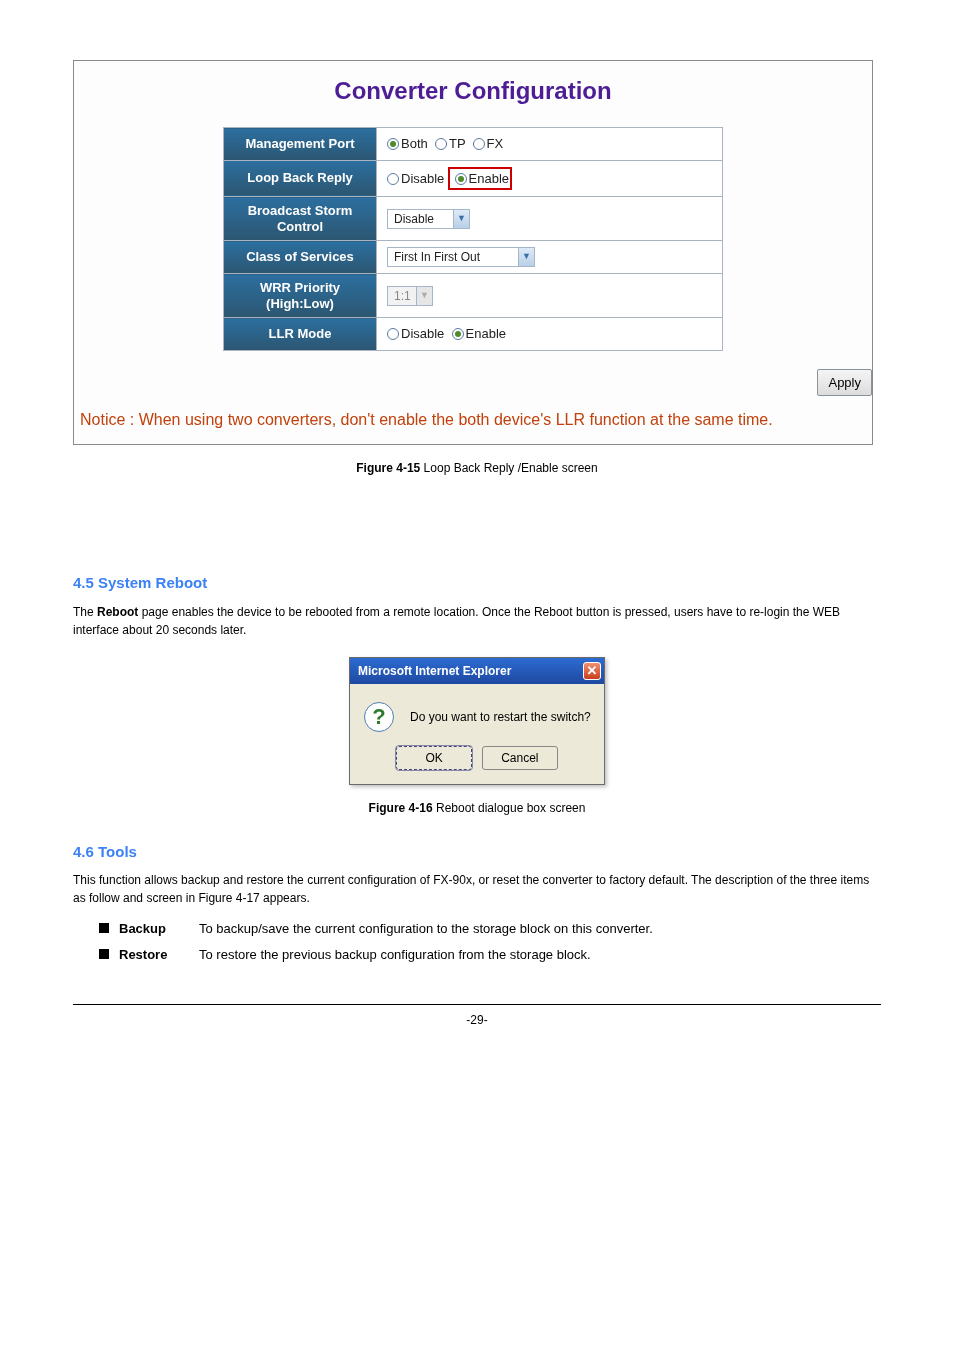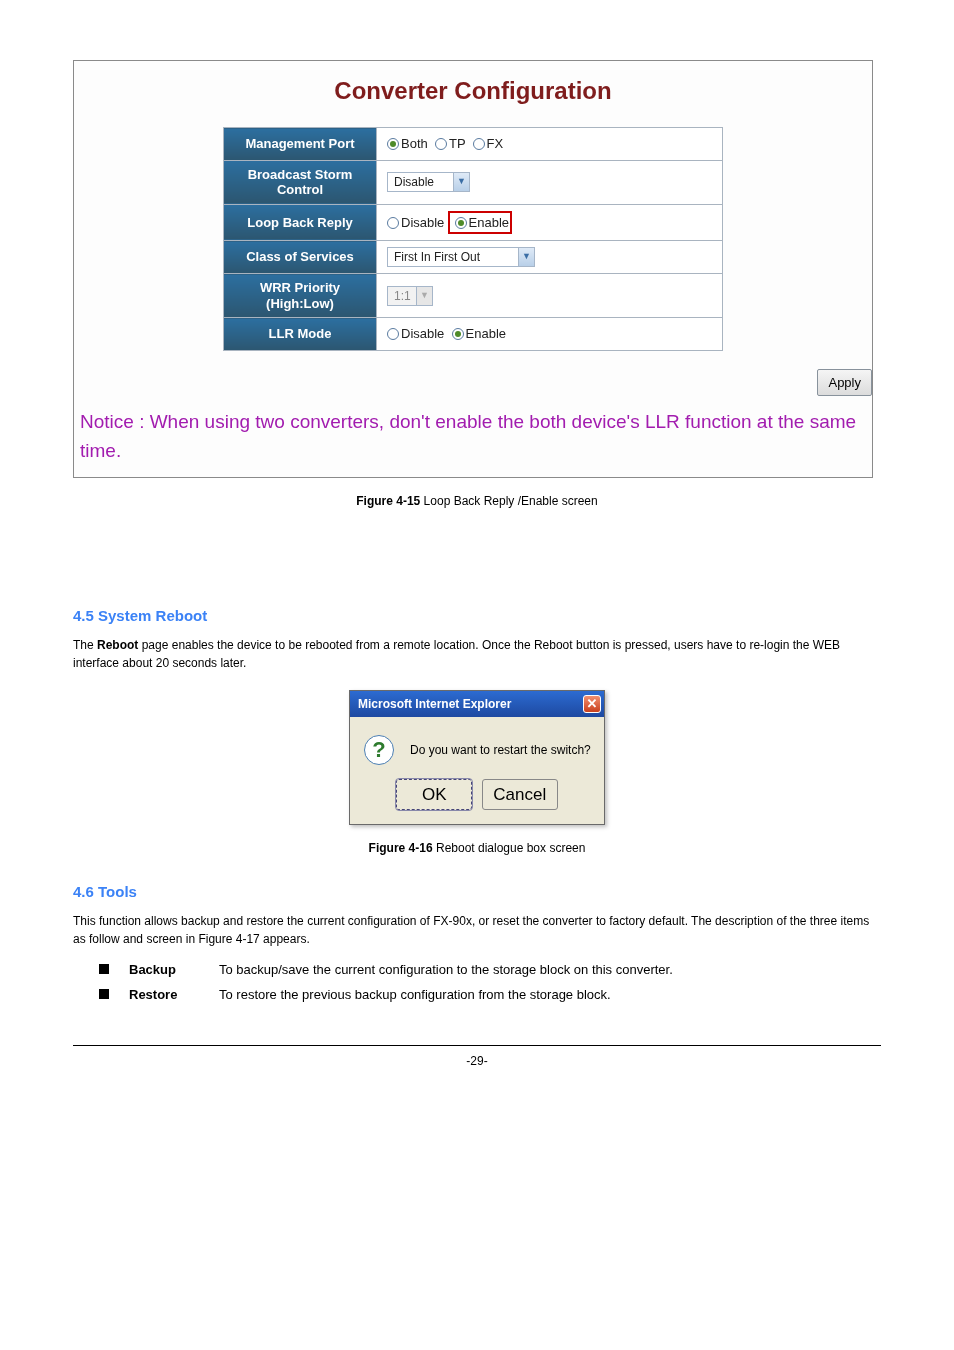--- a/index.html
+++ b/index.html
@@ -14,21 +14,21 @@
   }
   .outer-box {
     border: 1px solid #8a8a8a;
     background: #fdfdfd;
     width: 800px;
     margin: 0 0 14px 0;
     padding: 0 0 12px 0;
   }
   .conv-title {
     text-align: center;
-    color: #7f1d1d;
+    color: #4c1d95;
     font-size: 24px;
     font-weight: bold;
     padding: 12px 0 18px 0;
   }
   .conf-table {
     border-collapse: collapse;
     width: 500px;
     margin: 0 auto;
   }
   .conf-table td {
@@ -96,22 +96,22 @@
   .apply-btn {
     display:inline-block;
     padding: 3px 10px;
     font-size: 13px;
     border: 1px solid #88929c;
     background: linear-gradient(#f5f5f5,#dcdcdc);
     border-radius: 2px;
   }
   .notice-line {
     font-family: Verdana, sans-serif;
-    font-size: 19px;
-    color: #a21caf;
+    font-size: 16px;
+    color: #c2410c;
     padding: 6px 4px 0 6px;
   }
   .fig-caption {
     text-align:center;
     font-size:12px;
     margin-bottom: 95px;
   }
   .section-heading {
     font-size: 15px;
     font-weight: bold;
@@ -156,31 +156,31 @@
     border-radius: 50%;
     background: #fff;
     display:flex; align-items:center; justify-content:center;
     color:#2e7b2e; font-size: 22px; font-weight:bold;
     margin-right: 16px;
   }
   .dialog-buttons { text-align:center; padding: 4px 0 14px 0; }
   .dlg-btn {
     display:inline-block;
     width: 76px;
-    font-size: 17px;
+    font-size: 12px;
     text-align:center;
     padding: 2px 0;
     background: #ece9d8;
     border: 1px solid #888;
     border-radius: 3px;
     margin: 0 3px;
   }
   .dlg-btn.focus { border: 1px dashed #447; outline: 1px solid #88a; }
   .bullets { margin: 6px 0 40px 26px; }
-  .bullets .row { display:flex; align-items:flex-start; margin: 6px 0; font-size: 13px; gap: 10px; }
+  .bullets .row { display:flex; align-items:flex-start; margin: 6px 0; font-size: 13px; }
   .bullets .sq { width: 10px; height: 10px; background:#000; margin: 4px 10px 0 0; flex:none; }
   .bullets .lbl { font-weight: bold; width: 80px; flex:none; }
   .footer-rule { border-top: 1px solid #000; margin-top: 20px; }
   .footer-pg { text-align:center; font-size: 12px; padding-top: 6px; }
 </style>
 </head>
 <body>
 
 <div class="outer-box">
   <div class="conv-title">Converter Configuration</div>
@@ -188,34 +188,34 @@
     <tbody>
         <tr>
       <td class="row-label">Management Port</td>
       <td class="row-val">
         <span class="radio-dot sel"></span><span>Both</span>
         &nbsp;<span class="radio-dot"></span><span>TP</span>
         &nbsp;<span class="radio-dot"></span><span>FX</span>
       </td>
     </tr>
     <tr>
+      <td class="row-label">Loop Back Reply</td>
+      <td class="row-val">
+        <span class="radio-dot"></span><span>Disable</span>
+        <span class="highlight-box">
+          &nbsp;<span class="radio-dot sel"></span><span>Enable</span>
+        </span>
+      </td>
+    </tr>
+    <tr>
       <td class="row-label">Broadcast Storm Control</td>
       <td class="row-val">
         <span class="sel-box">
           <span class="sel-text" style="width:65px">Disable</span>
           <span class="sel-arrow">▼</span>
-        </span>
-      </td>
-    </tr>
-    <tr>
-      <td class="row-label">Loop Back Reply</td>
-      <td class="row-val">
-        <span class="radio-dot"></span><span>Disable</span>
-        <span class="highlight-box">
-          &nbsp;<span class="radio-dot sel"></span><span>Enable</span>
         </span>
       </td>
     </tr>
     <tr>
       <td class="row-label">Class of Services</td>
       <td class="row-val">
         <span class="sel-box">
           <span class="sel-text" style="width:130px">First In First Out</span>
           <span class="sel-arrow">▼</span>
         </span>

